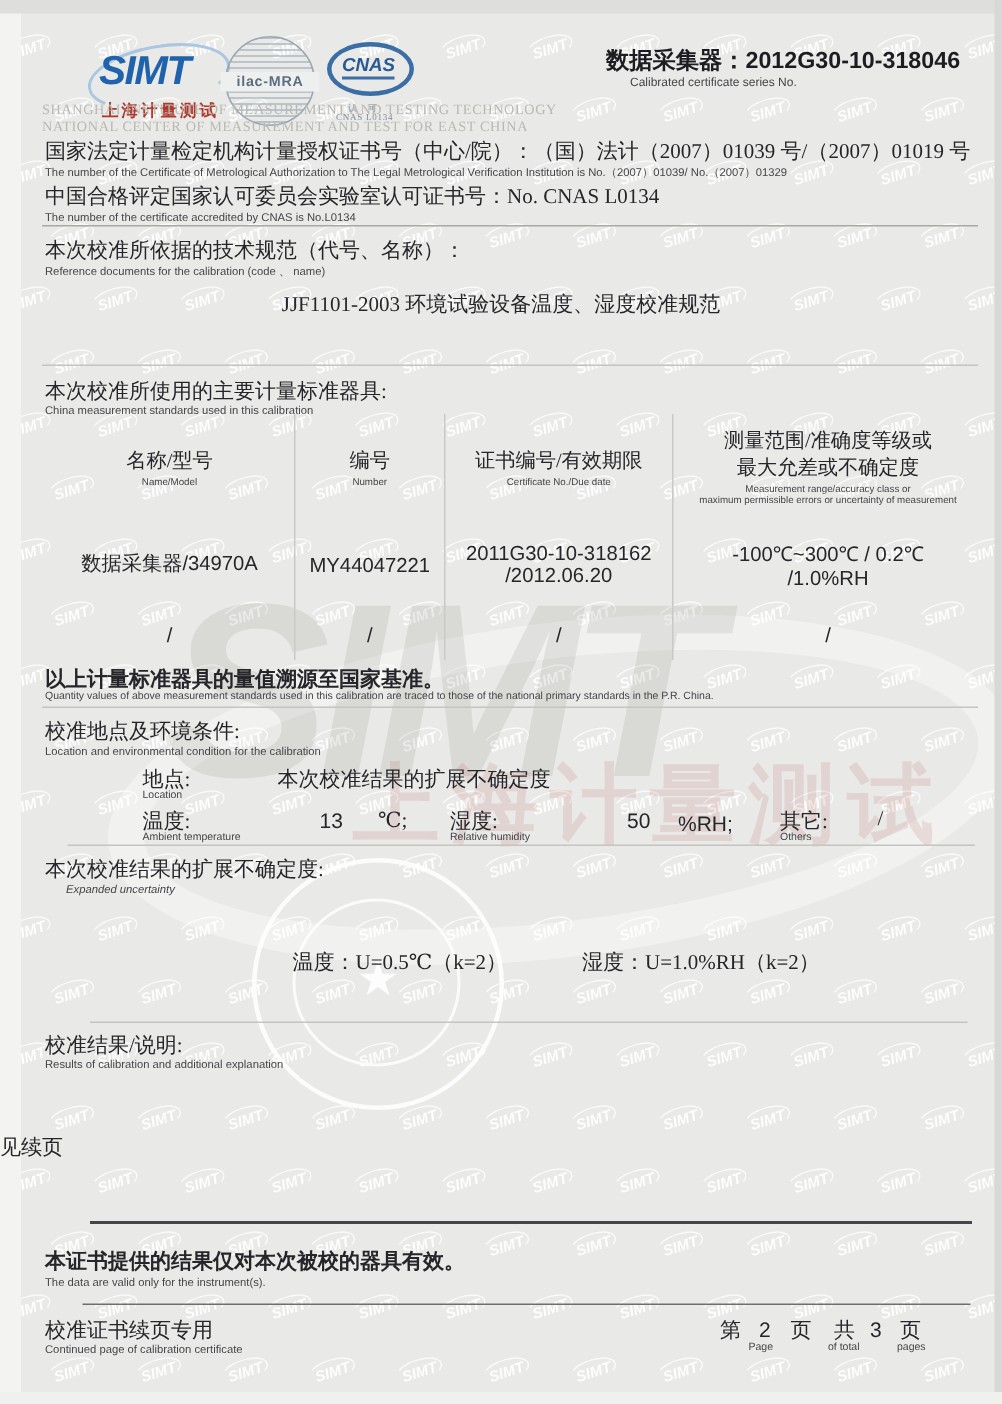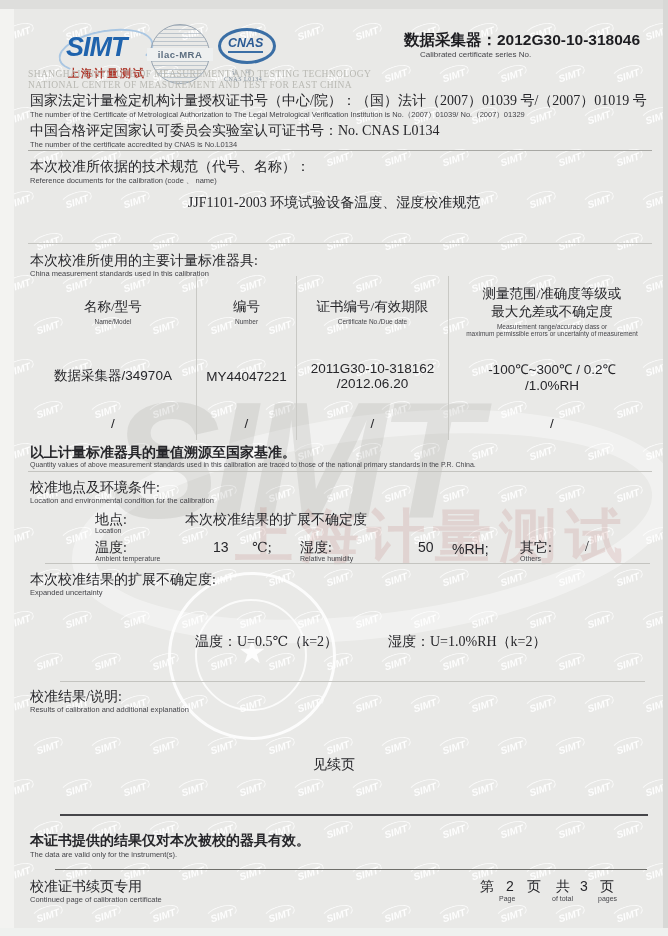--- a/index.html
+++ b/index.html
@@ -465,28 +465,28 @@
     <div class="abs h-zh" style="left:300px;top:539px;">湿度:</div>
     <div class="abs en fld-sub" style="left:300px;top:555px;">Relative humidity</div>
     <div class="abs sans" style="left:418px;top:539px;font-size:14px;">50</div>
     <div class="abs sans" style="left:452px;top:541px;font-size:14px;">%RH;</div>
     <div class="abs h-zh" style="left:520px;top:539px;">其它:</div>
     <div class="abs en fld-sub" style="left:520px;top:555px;">Others</div>
     <div class="abs h-zh" style="left:585px;top:539px;">/</div>
     <div class="rule light" style="left:45px;top:563px;width:605px;"></div>
 
     <div class="abs h-zh" style="left:30px;top:571px;">本次校准结果的扩展不确定度:</div>
-    <div class="abs en small-en" style="left:30px;top:588px;">Expanded uncertainty</div>
+    <div class="abs en small-en" style="left:44px;top:588px;font-style:italic;">Expanded uncertainty</div>
     <div class="abs h-zh" style="left:195px;top:633px;">温度：U=0.5℃（k=2）</div>
     <div class="abs h-zh" style="left:388px;top:633px;">湿度：U=1.0%RH（k=2）</div>
     <div class="rule light" style="left:60px;top:681px;width:585px;"></div>
 
     <div class="abs h-zh" style="left:30px;top:688px;">校准结果/说明:</div>
     <div class="abs en small-en" style="left:30px;top:705px;">Results of calibration and additional explanation</div>
-    <div class="abs h-zh" style="left:0;top:756px;width:668px;text-align:center;">见续页</div>
+    <div class="abs h-zh" style="left:0;top:756px;width:668px;text-align:left;">见续页</div>
 
     <div class="rule dark" style="left:60px;top:814px;width:588px;"></div>
 
     <div class="abs h-zh b" style="left:30px;top:832px;">本证书提供的结果仅对本次被校的器具有效。</div>
     <div class="abs en small-en" style="left:30px;top:850px;">The data are valid only for the instrument(s).</div>
     <div class="rule mid" style="left:55px;top:869px;width:592px;"></div>
 
     <div class="abs h-zh" style="left:30px;top:878px;">校准证书续页专用</div>
     <div class="abs en small-en" style="left:30px;top:895px;">Continued page of calibration certificate</div>
 

